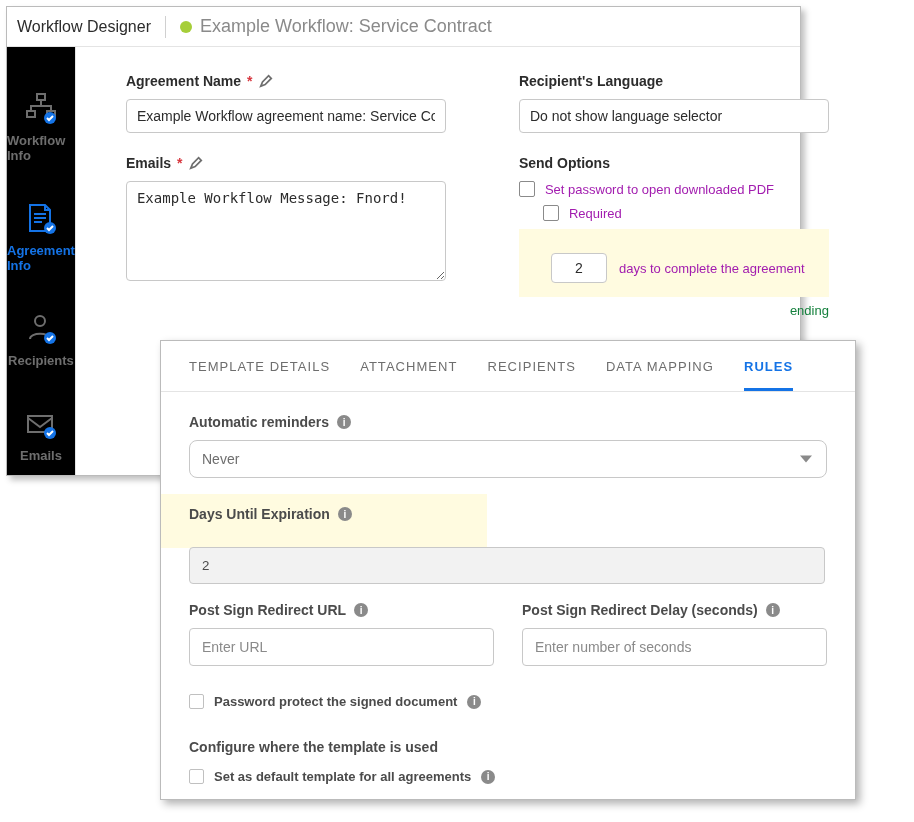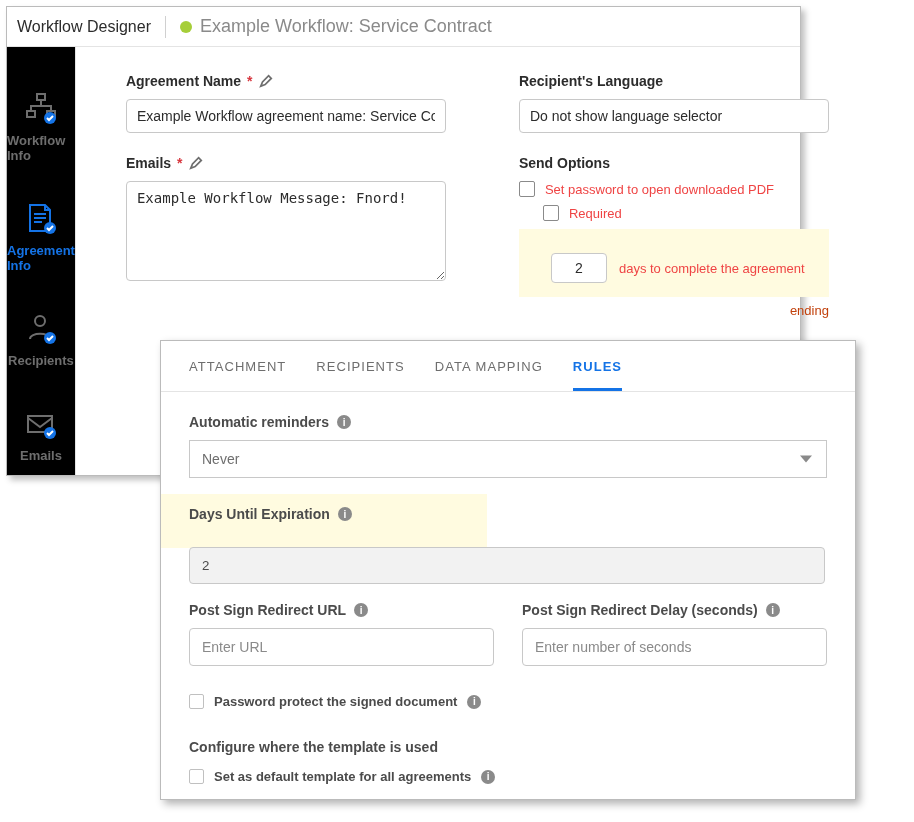--- a/index.html
+++ b/index.html
@@ -134,21 +134,21 @@
     padding: 14px 10px 14px 8px;
     margin-top: 6px;
   }
   .deadline-row {
     display: flex;
     align-items: center;
     gap: 12px;
     margin-left: 24px;
     margin-top: 10px;
   }
-  .small-txt { color: #ef4444; font-size: 13px; }
+  .small-txt { color: #a21caf; font-size: 13px; }
 
   
   .panel2 {
     position: absolute;
     left: 160px; top: 340px;
     width: 696px; height: 460px;
     border: 1px solid #bbb;
     background: #fff;
     box-shadow: 4px 4px 8px rgba(0,0,0,0.3);
   }
@@ -181,21 +181,21 @@
     background: #8a8a8a;
     border-radius: 50%;
     color: #fff;
     display: inline-flex; align-items: center; justify-content: center;
     font-size: 10px; font-weight: 700;
     cursor: default;
   }
   .p2-select {
     position: relative;
     border: 1px solid #c8c8c8;
-    border-radius: 0;
+    border-radius: 8px;
     padding: 10px 12px;
     color: #6e6e6e;
     cursor: pointer;
   }
   .p2-select::after {
     content: "";
     position: absolute;
     right: 14px; top: 50%;
     width: 0; height: 0;
     border-left: 6px solid transparent;
@@ -364,29 +364,30 @@
             <span class="small-txt">Required</span>
           </div>
 
           <div class="highlight">
             <div class="deadline-row">
               <input class="num-input" value="2" style="">
               <span class="small-txt">days to complete the agreement</span>
             </div>
           </div>
 
-          <div style="text-align:right; padding-right:0; color:#c2410c; font-size:13px; margin-top:6px">ending</div>
+          <div style="text-align:right; padding-right:0; color:#15803d; font-size:13px; margin-top:6px">ending</div>
         </div>
 
       </div>
     </div>
   </div>
 
   <div class="panel2">
     <div class="tabs">
+      <div class="tab">TEMPLATE DETAILS</div>
       <div class="tab">ATTACHMENT</div>
       <div class="tab">RECIPIENTS</div>
       <div class="tab">DATA MAPPING</div>
       <div class="tab active">RULES</div>
     </div>
 
     <div class="p2-body">
       <div class="p2-label">
         <span>Automatic reminders</span>
         <span class="info">i</span>

